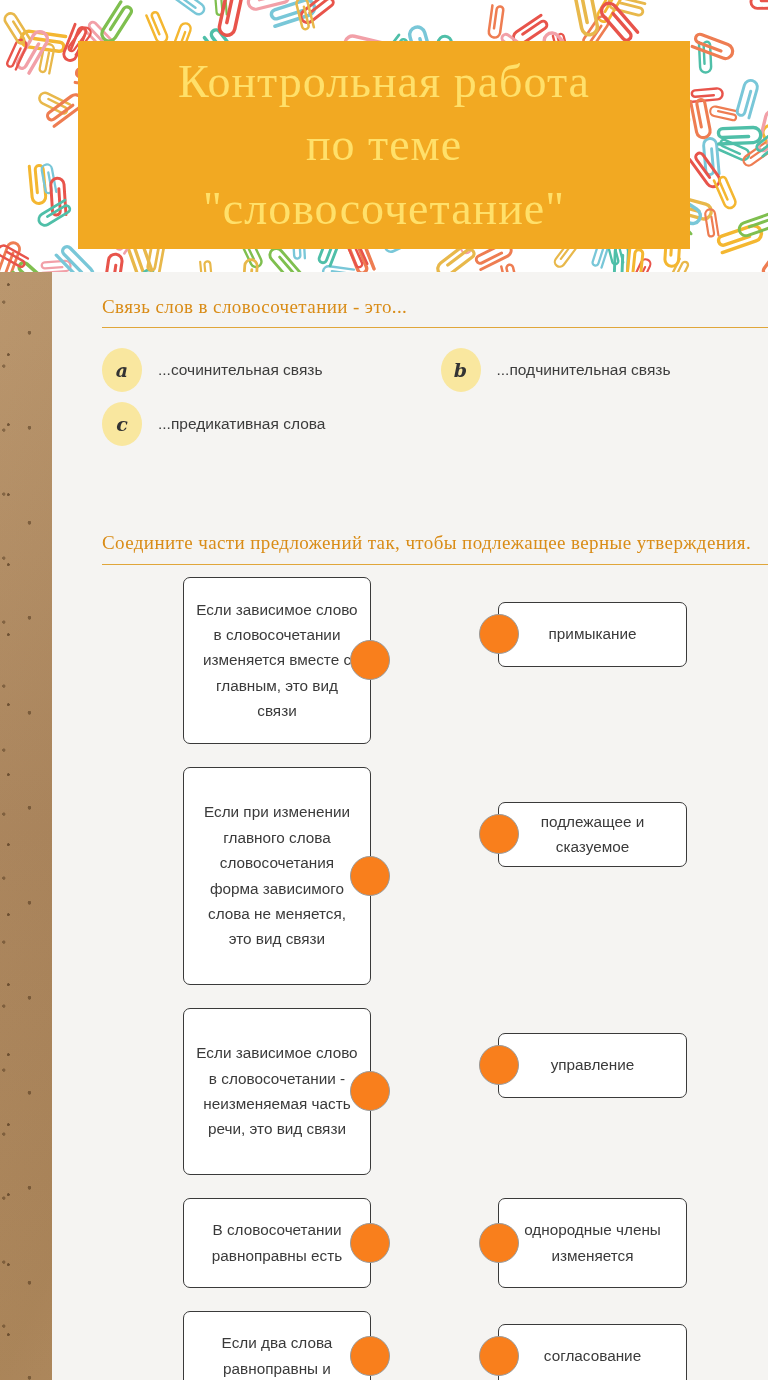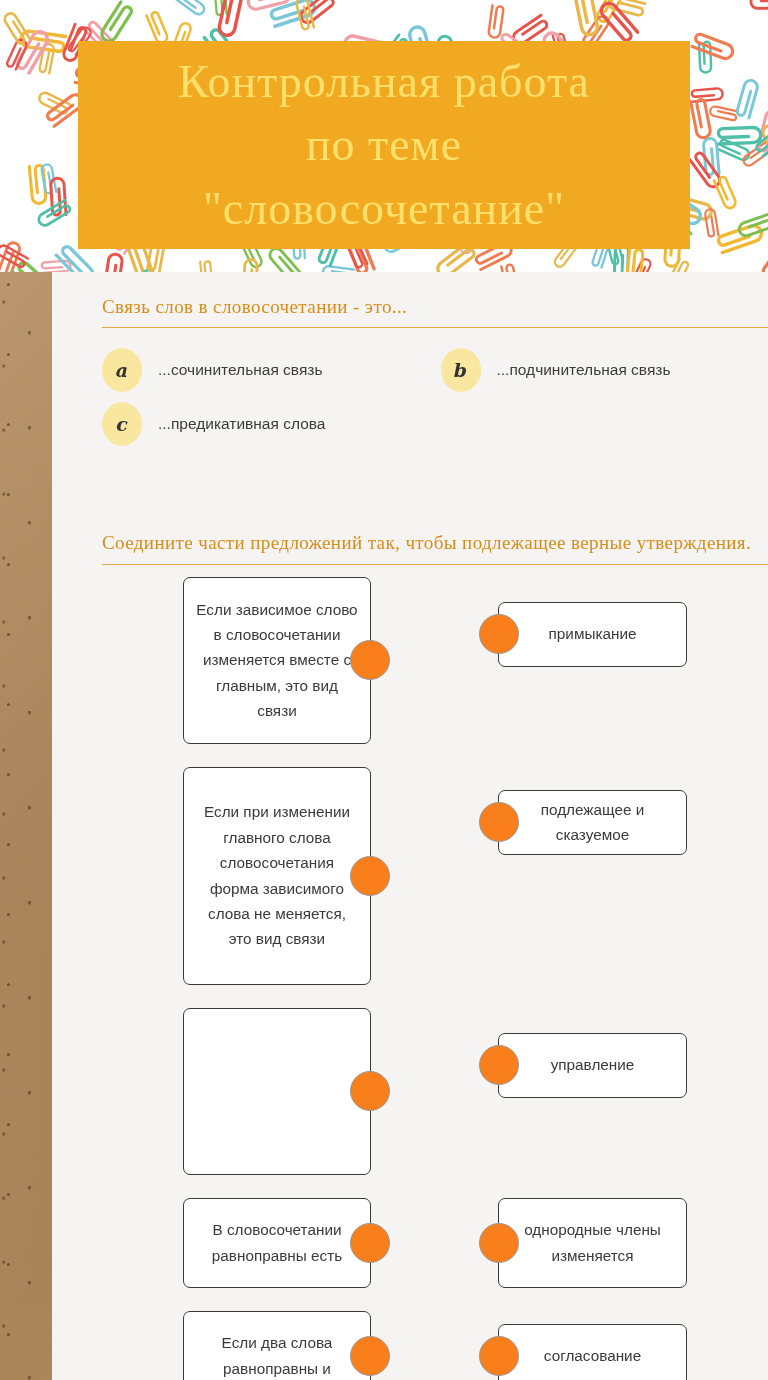--- a/index.html
+++ b/index.html
@@ -784,30 +784,31 @@
           </div>
         </div>
 
         <div class="row-gap"></div>
 
         <div class="pair-row">
           <div class="m-box m-left" style="height:218px;">
             <span>Если при изменении главного слова словосочетания форма зависимого слова не меняется, это вид связи</span>
             <span class="dot dot-right"></span>
           </div>
-          <div class="m-box m-right" style="height:65px; margin-top:23px;">
+          <div class="m-box m-right" style="height:65px; margin-top:35px;">
             <span>подлежащее и сказуемое</span>
             <span class="dot dot-left"></span>
           </div>
         </div>
 
         <div class="row-gap"></div>
 
         <div class="pair-row">
           <div class="m-box m-left" style="height:167px;">
+            <span>Если зависимое слово в словосочетании - неизменяемая часть речи, это вид связи</span>
             <span class="dot dot-right"></span>
           </div>
           <div class="m-box m-right" style="height:65px; margin-top:25px;">
             <span>управление</span>
             <span class="dot dot-left"></span>
           </div>
         </div>
 
         <div class="row-gap"></div>
 

